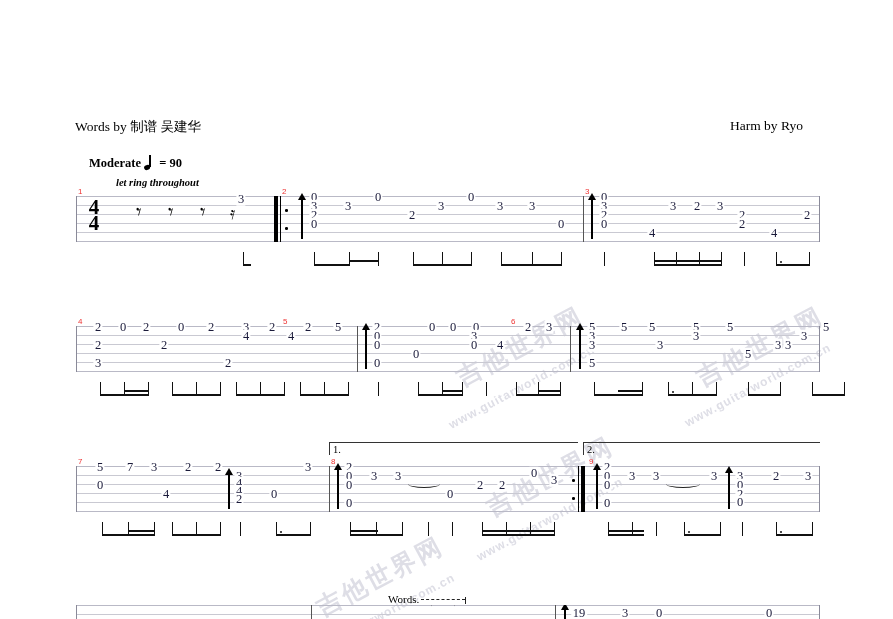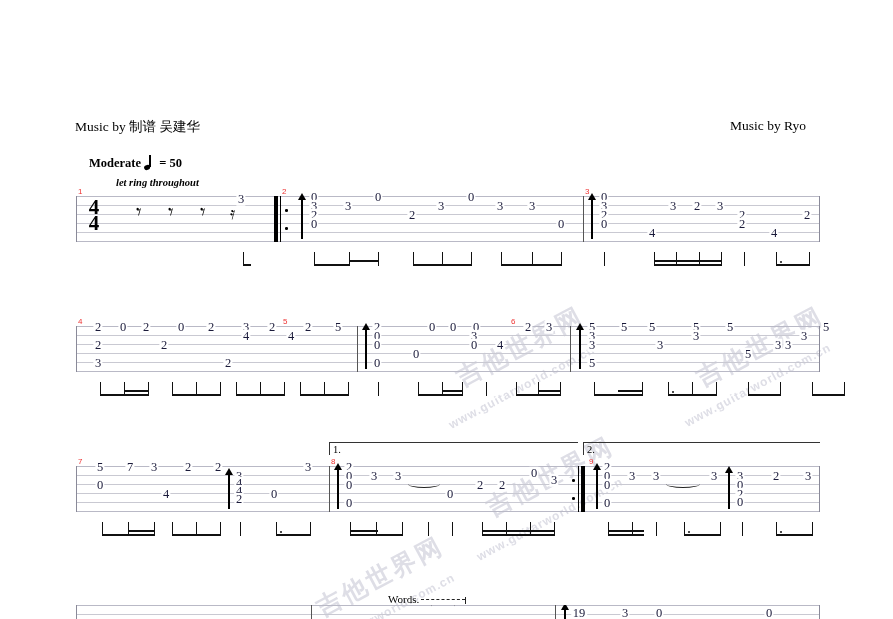--- a/index.html
+++ b/index.html
@@ -97,27 +97,27 @@
 
   <div class="wm cn" style="left:450px;top:330px;">吉他世界网</div>
   <div class="wm en" style="left:440px;top:380px;">www.guitarworld.com.cn</div>
   <div class="wm cn" style="left:690px;top:330px;">吉他世界网</div>
   <div class="wm en" style="left:676px;top:378px;">www.guitarworld.com.cn</div>
   <div class="wm cn" style="left:480px;top:460px;">吉他世界网</div>
   <div class="wm en" style="left:468px;top:512px;">www.guitarworld.com.cn</div>
   <div class="wm cn" style="left:310px;top:560px;">吉他世界网</div>
   <div class="wm en" style="left:300px;top:608px;">www.guitarworld.com.cn</div>
 
-  <div class="credit credit-left">Music by  制谱 吴建华</div>
-  <div class="credit credit-right">Music by Ryo</div>
+  <div class="credit credit-left">Words by  制谱 吴建华</div>
+  <div class="credit credit-right">Harm by Ryo</div>
 
   <div class="tempo">
     <span>Moderate</span>
     <span class="qn"><span class="head"></span><span class="stem"></span></span>
-    <span>= 50</span>
+    <span>= 90</span>
   </div>
   <div class="letring">let ring throughout</div>
 
   <div class="system" style="top:196px;">
     <div class="staff">
       <div class="line l0"></div>
         <div class="line l1"></div>
         <div class="line l2"></div>
       <div class="line l3"></div>
         <div class="line l4"></div>

